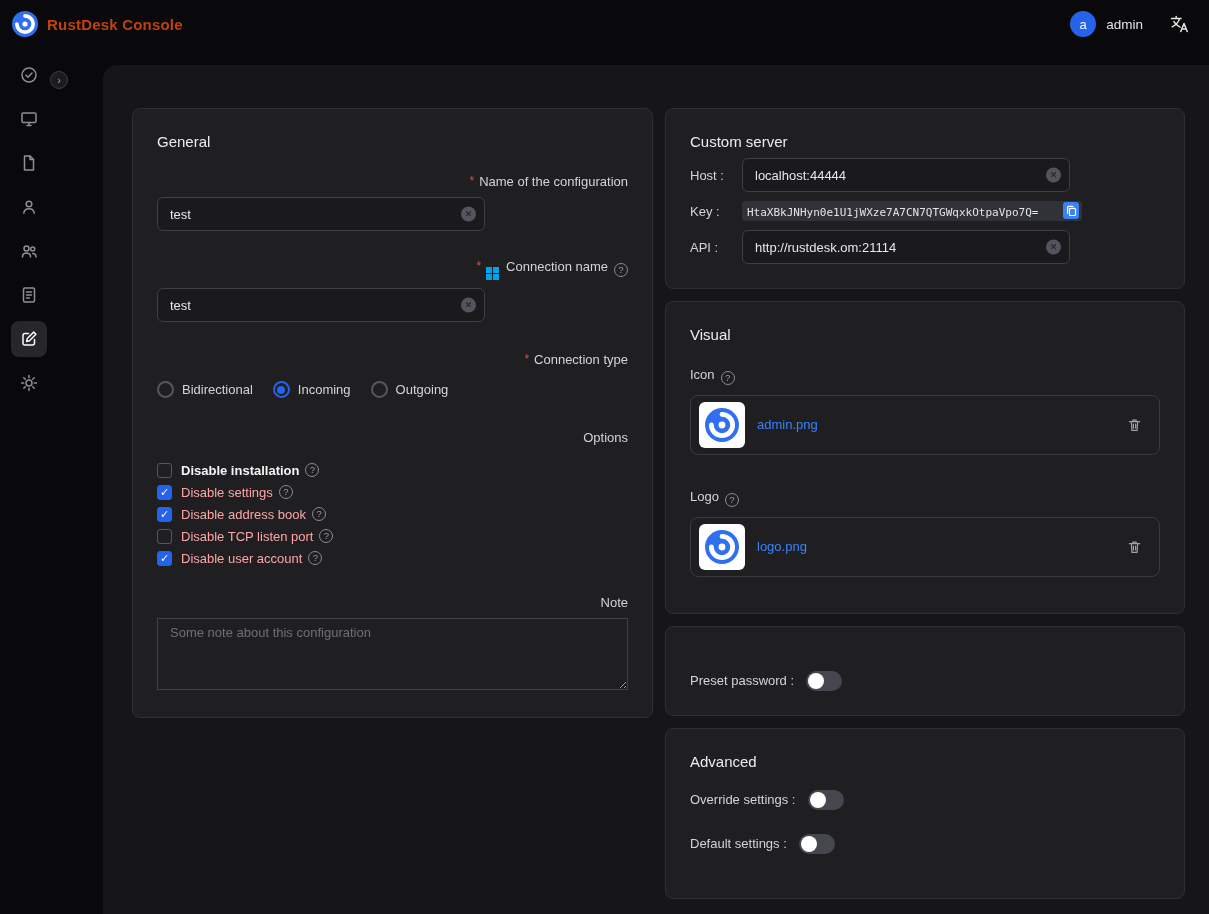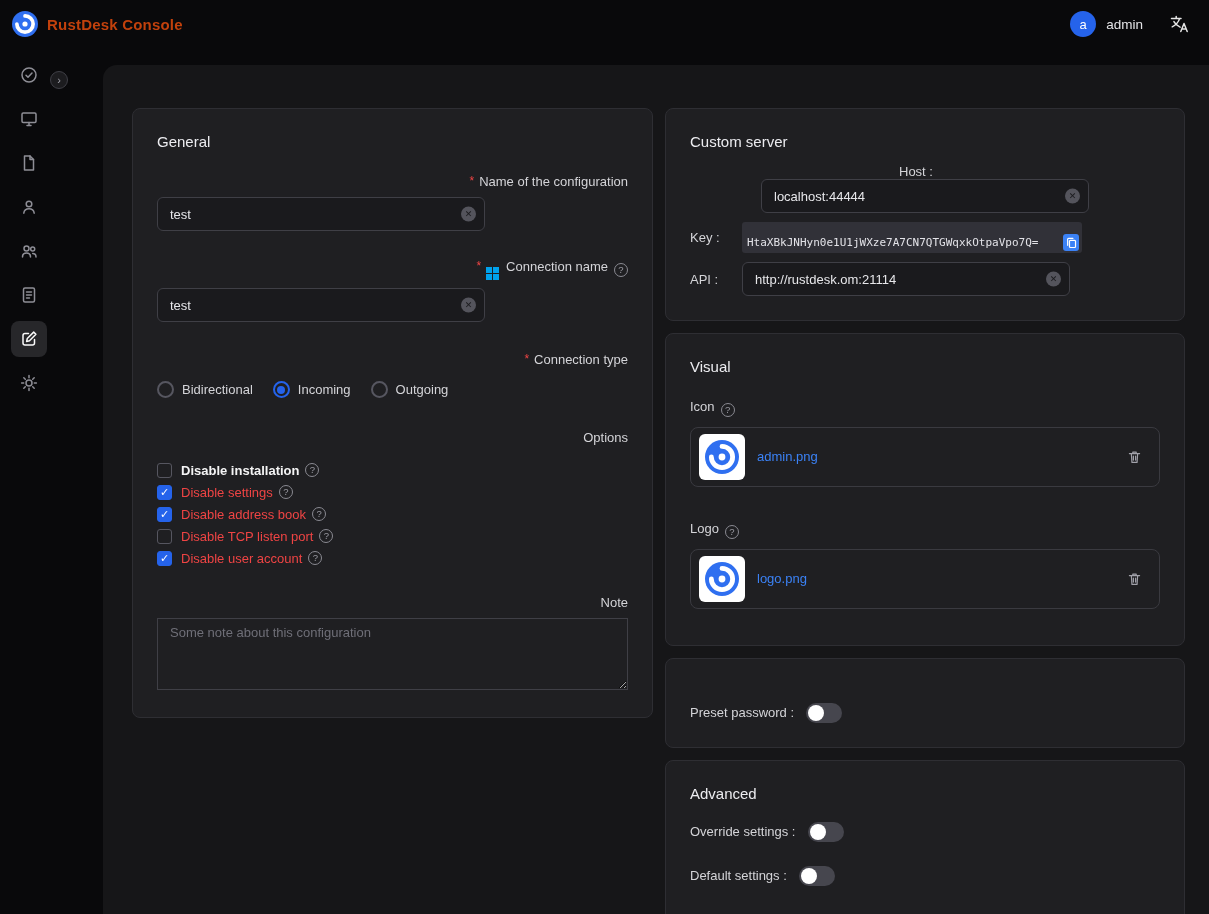--- a/index.html
+++ b/index.html
@@ -43,32 +43,32 @@
   .radio-row{display:flex;align-items:center;gap:20px;margin-top:14px;}
   .radio-opt{display:flex;align-items:center;gap:8px;cursor:pointer;color:#d4d4d8;}
   .radio{width:17px;height:17px;border-radius:50%;border:2px solid #565660;position:relative;flex:none;}
   .radio.checked{border-color:#2563eb;}
   .radio.checked::after{content:"";position:absolute;left:50%;top:50%;transform:translate(-50%,-50%);width:8px;height:8px;border-radius:50%;background:#2563eb;}
 
   .check-col{margin-top:14px;display:flex;flex-direction:column;}
   .check-row{display:flex;align-items:center;height:22px;cursor:pointer;}
   .checkbox{width:15px;height:15px;border-radius:3px;border:1.5px solid #565660;margin-right:9px;flex:none;display:flex;align-items:center;justify-content:center;font-size:11px;color:#fff;line-height:1;}
   .checkbox.checked{background:#2563eb;border-color:#2563eb;}
-  .check-label{color:#ef4444;}
+  .check-label{color:#fca5a5;}
   .check-label.strong{color:#f4f4f5;font-weight:700;}
 
   textarea.note{width:100%;height:72px;margin-top:8px;background:#1f1f22;border:1px solid #3f3f46;border-radius:0;color:#8b5cf6;font-size:13px;padding:6px 12px;outline:none;font-family:"Liberation Sans",sans-serif;}
   textarea.note::placeholder{color:#6f6f78;}
   input.text::placeholder{color:#6f6f78;}
 
   
   .srv-row{display:flex;align-items:center;margin-top:9px;}
-  .srv-row.first{margin-top:14px;flex-direction:column;}
+  .srv-row.first{margin-top:8px;}
   .srv-label{width:52px;flex:none;color:#d4d4d8;}
-  .key-chip{width:340px;display:flex;align-items:center;background:#313138;border-radius:3px;padding:12px 3px 2px 5px;gap:20px;}
+  .key-chip{width:340px;display:flex;align-items:flex-end;background:#313138;border-radius:3px;padding:1px 3px 2px 5px;gap:20px;}
   .key-text{font-family:"DejaVu Sans Mono",monospace;font-size:11px;color:#e3e3e8;white-space:nowrap;overflow:hidden;flex:1;}
   .copy-btn{width:16px;height:17px;border-radius:3px;background:#3b82f6;display:flex;align-items:center;justify-content:center;cursor:pointer;margin-left:4px;flex:none;}
 
   
   .sub-label{margin-top:24px;color:#d4d4d8;}
   .sub-label.logo{margin-top:34px;}
   .file-box{margin-top:10px;border:1px solid #3a3a40;border-radius:8px;height:60px;display:flex;align-items:center;padding:0 16px 0 8px;background:#1f1f22;}
   .thumb{width:46px;height:46px;border-radius:6px;background:#fff;display:flex;align-items:center;justify-content:center;flex:none;}
   .file-link{color:#3b82f6;margin-left:12px;cursor:pointer;}
   .trash{margin-left:auto;cursor:pointer;display:flex;}

